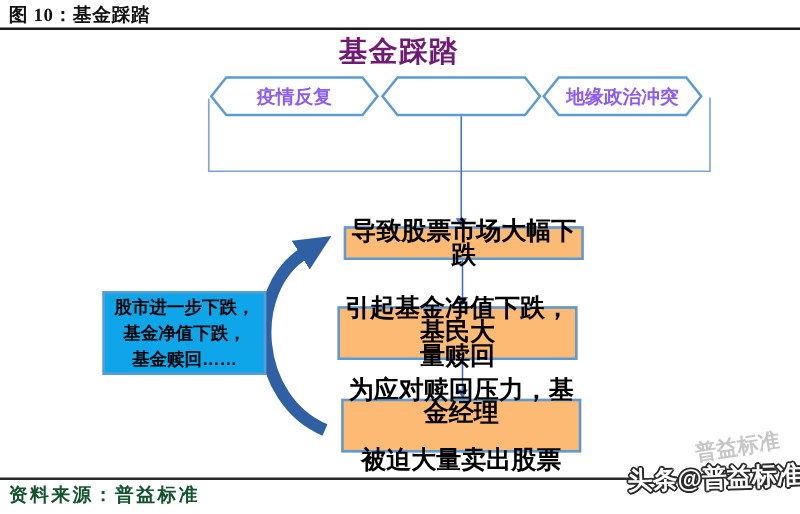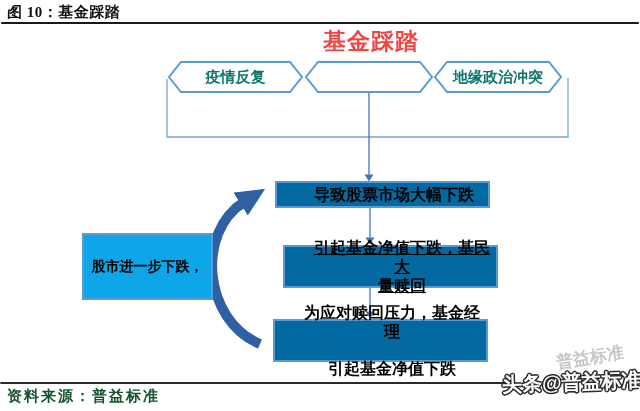--- a/index.html
+++ b/index.html
@@ -1,43 +1,43 @@
 <!DOCTYPE html>
 <html><head>
 <meta charset="utf-8">
 <style>
   html,body{margin:0;padding:0;background:#ffffff;}
   .stage{
     position:relative;width:640px;height:411px;background:#ffffff;overflow:hidden;
-    font-family:"Liberation Sans","DejaVu Sans",sans-serif;color:#000;border-radius:31px;
+    font-family:"Liberation Sans","DejaVu Sans",sans-serif;color:#000;
   }
   .figure-label{
     position:absolute;left:7px;top:3px;font-family:"Liberation Serif","DejaVu Serif",serif;
     font-weight:bold;font-size:15px;color:#111;letter-spacing:.5px;
   }
   .top-rule{position:absolute;left:0;top:22px;width:640px;height:2px;background:#1a1a1a;}
   .diagram-title{
-    position:absolute;left:271px;top:26px;width:200px;text-align:center;
-    font-size:23px;font-weight:bold;color:#ef4444;letter-spacing:1px;
+    position:absolute;left:271px;top:26px;width:200px;text-align:left;
+    font-size:23px;font-weight:bold;color:#701a75;letter-spacing:1px;
   }
   .svg-layer{position:absolute;left:0;top:0;}
   .hex-label{
     position:absolute;top:62px;height:30px;display:flex;align-items:center;justify-content:center;
-    font-size:15px;font-weight:bold;color:#0f766e;
+    font-size:15px;font-weight:bold;color:#8b5cf6;
   }
   .hex-label.h1{left:169px;width:133px;}
   .hex-label.h2{left:306px;width:126px;}
   .hex-label.h3{left:435px;width:126px;}
   .flow-box{
-    position:absolute;border:2px solid #5B9BD5;background:#0369a1;
+    position:absolute;border:2px solid #5B9BD5;background:#fdba74;
     display:flex;flex-direction:column;align-items:center;justify-content:center;
-    font-size:16px;font-weight:bold;line-height:19px;text-align:center;padding-left:23px;
+    font-size:20px;font-weight:bold;line-height:19px;text-align:center;
   }
   .flow-box.b1{left:275px;top:181px;width:188px;height:23px;}
-  .flow-box.b2{left:283px;top:245px;width:188px;height:39px;text-decoration:underline;}
+  .flow-box.b2{left:270px;top:245px;width:188px;height:39px;}
   .flow-box.b3{left:273px;top:319px;width:188px;height:39px;gap:18px;}
   .side-box{
     position:absolute;left:67px;top:233px;width:127px;height:63px;
     border:2px solid #5B9BD5;background:#0ea5e9;
     display:flex;flex-direction:column;align-items:center;justify-content:center;
     font-size:14px;font-weight:bold;line-height:21px;text-align:left;margin-left:15px;
   }
   .bottom-rule{position:absolute;left:0;top:382px;width:505px;height:2px;background:#2a2a2a;}
   .source-label{
     position:absolute;left:7px;top:387px;font-family:"Liberation Serif","DejaVu Serif",serif;
@@ -96,25 +96,27 @@
     <div>导致股票市场大幅下跌</div>
   </div>
 
   <div class="flow-box b2">
     <div>引起基金净值下跌，基民大</div>
     <div>量赎回</div>
   </div>
 
   <div class="flow-box b3">
     <div>为应对赎回压力，基金经理</div>
-    <div>引起基金净值下跌</div>
+    <div>被迫大量卖出股票</div>
   </div>
 
   <div class="side-box">
     <div>股市进一步下跌，</div>
+    <div>基金净值下跌，</div>
+    <div>基金赎回……</div>
   </div>
 
   <div class="bottom-rule"></div>
   <div class="source-label">资料来源：普益标准</div>
 
   <div class="wm-ghost">普益标准</div>
   <div class="wm-main">头条@普益标准</div>
 
 </div>
 

